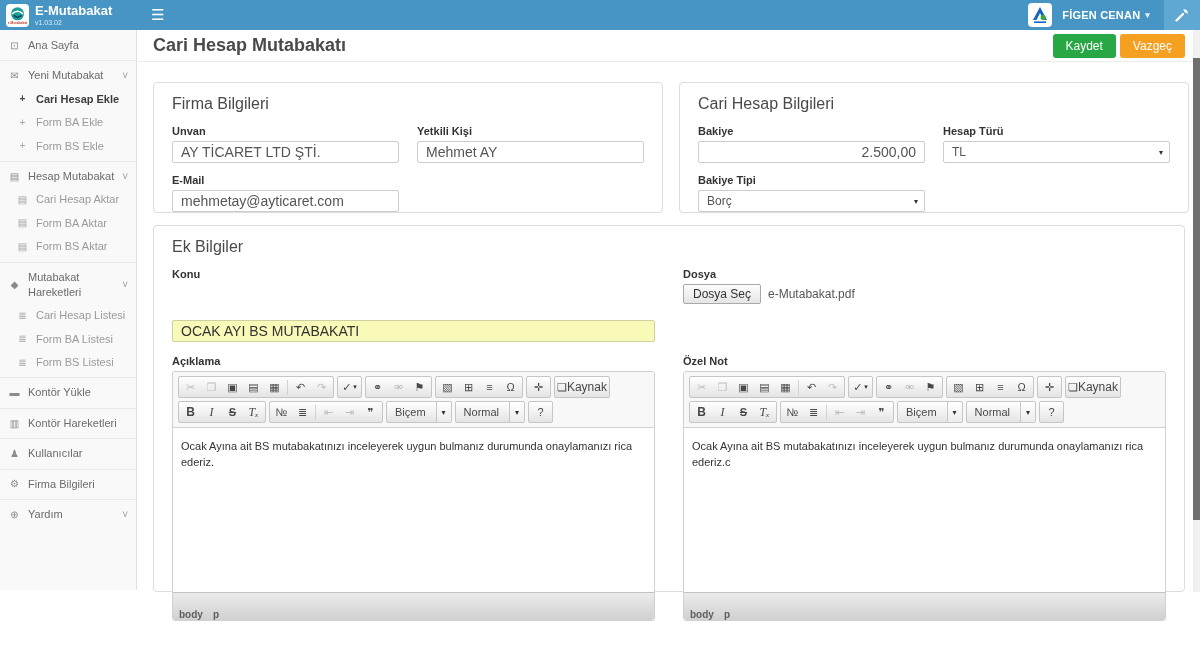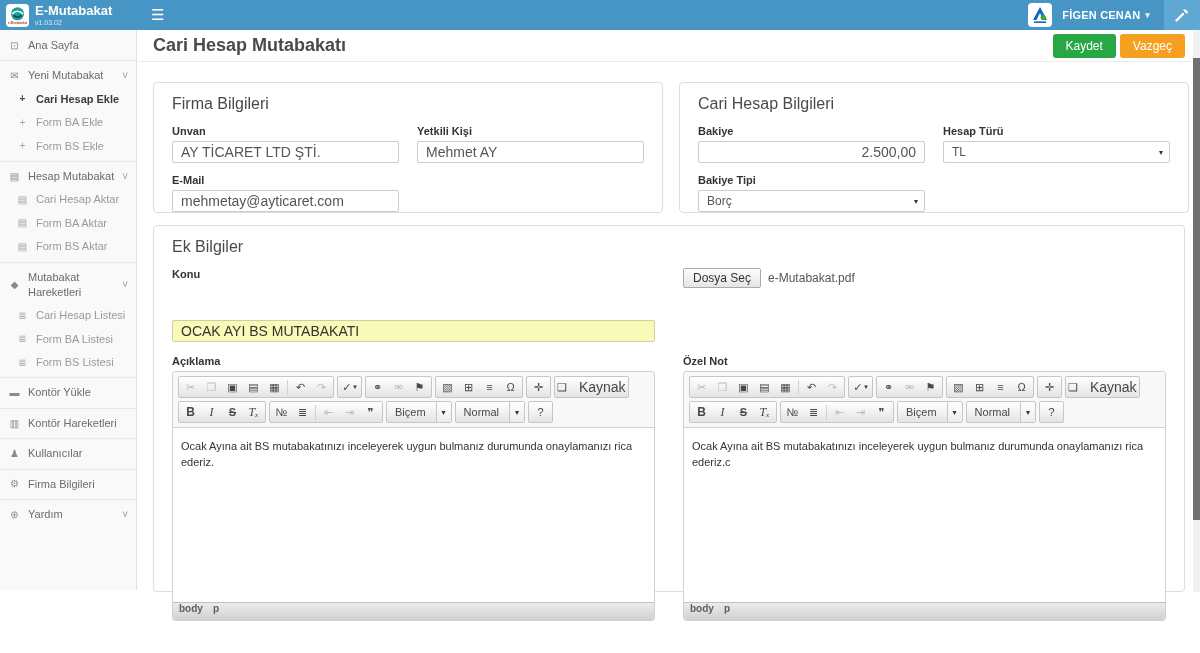--- a/index.html
+++ b/index.html
@@ -81,33 +81,33 @@
   .cke-row { display:flex; align-items:center; gap:3px; margin-bottom:3px; }
   .cke-group { display:flex; align-items:center; border:1px solid #c6c6c6; border-radius:2px;
                background:linear-gradient(#ffffff,#e4e4e4); padding:1px; height:22px; }
   .cke-btn { min-width:21px; height:18px; display:flex; align-items:center; justify-content:center;
              font-size:11px; color:#484848; cursor:pointer; padding:0 1px; }
   .cke-btn.disabled { color:#bdbdbd; cursor:default; }
   .cke-btn.bold { font-weight:bold; font-size:12px; }
   .cke-btn.ital { font-style:italic; font-family:"Liberation Serif", serif; font-size:12px; }
   .cke-btn.strike { text-decoration:line-through; font-weight:bold; }
   .cke-btn .mini-caret { font-size:7px; margin-left:2px; color:#333; }
-  .cke-btn .btn-lbl { font-size:14px; margin-left:12px; color:#484848; }
+  .cke-btn .btn-lbl { font-size:12px; margin-left:0; color:#484848; }
   .cke-sep { width:1px; height:15px; background:#d2d2d2; margin:0 2px; }
   .cke-combo { border:1px solid #c6c6c6; border-radius:2px; background:linear-gradient(#fff,#e4e4e4);
                display:flex; align-items:center; height:22px; font-size:11px; color:#474747;
                cursor:pointer; }
   .cke-combo .lbl { padding:0 10px 0 8px; min-width:44px; }
   .cke-combo .caret { border-left:1px solid #c6c6c6; padding:0 5px; font-size:8px; color:#333;
                       height:100%; display:flex; align-items:center; background:rgba(255,255,255,.3); }
   .cke-body { flex:1 1 auto; padding:11px 8px; font-size:11px; color:#333; line-height:1.45;
               overflow:hidden; cursor:text; }
-  .cke-foot { height:18px; flex:0 0 auto; background:linear-gradient(#ebebeb,#cfd1cf);
+  .cke-foot { height:28px; flex:0 0 auto; background:linear-gradient(#ebebeb,#cfd1cf);
               border-top:1px solid #c1c1c1; border-radius:0 0 3px 3px; display:flex;
-              align-items:flex-start; gap:10px; padding:0 6px; }
+              align-items:flex-end; gap:10px; padding:0 6px; }
   .cke-foot .pathel { font-size:10px; font-weight:bold; color:#5e5e5e; cursor:pointer; }
 
   
   .scrollbar { position:absolute; right:0; top:30px; width:7px; height:562px; background:#f1f1f1; }
   .scroll-thumb { position:absolute; top:28px; left:0; width:7px; height:462px; background:#6f6f6f; cursor:pointer; }
 </style>
 </head>
 <body>
 
 <div class="app">
@@ -294,20 +294,21 @@
       </div>
 
       <section class="panel panel-ek">
         <h2 class="panel-title">Ek Bilgiler</h2>
         <div class="ek-grid">
           <div class="field">
             <label>Konu</label>
             <input class="txt wide yellow" type="text" value="OCAK AYI BS MUTABAKATI" style="">
           </div>
           <div class="field">
+            <label>Dosya</label>
             <div class="file-row">
               <button class="file-btn">Dosya Seç</button>
               <span class="file-name">e-Mutabakat.pdf</span>
             </div>
           </div>
 
           <div class="field">
             <label>Açıklama</label>
             <div class="cke">
               <div class="cke-top">

